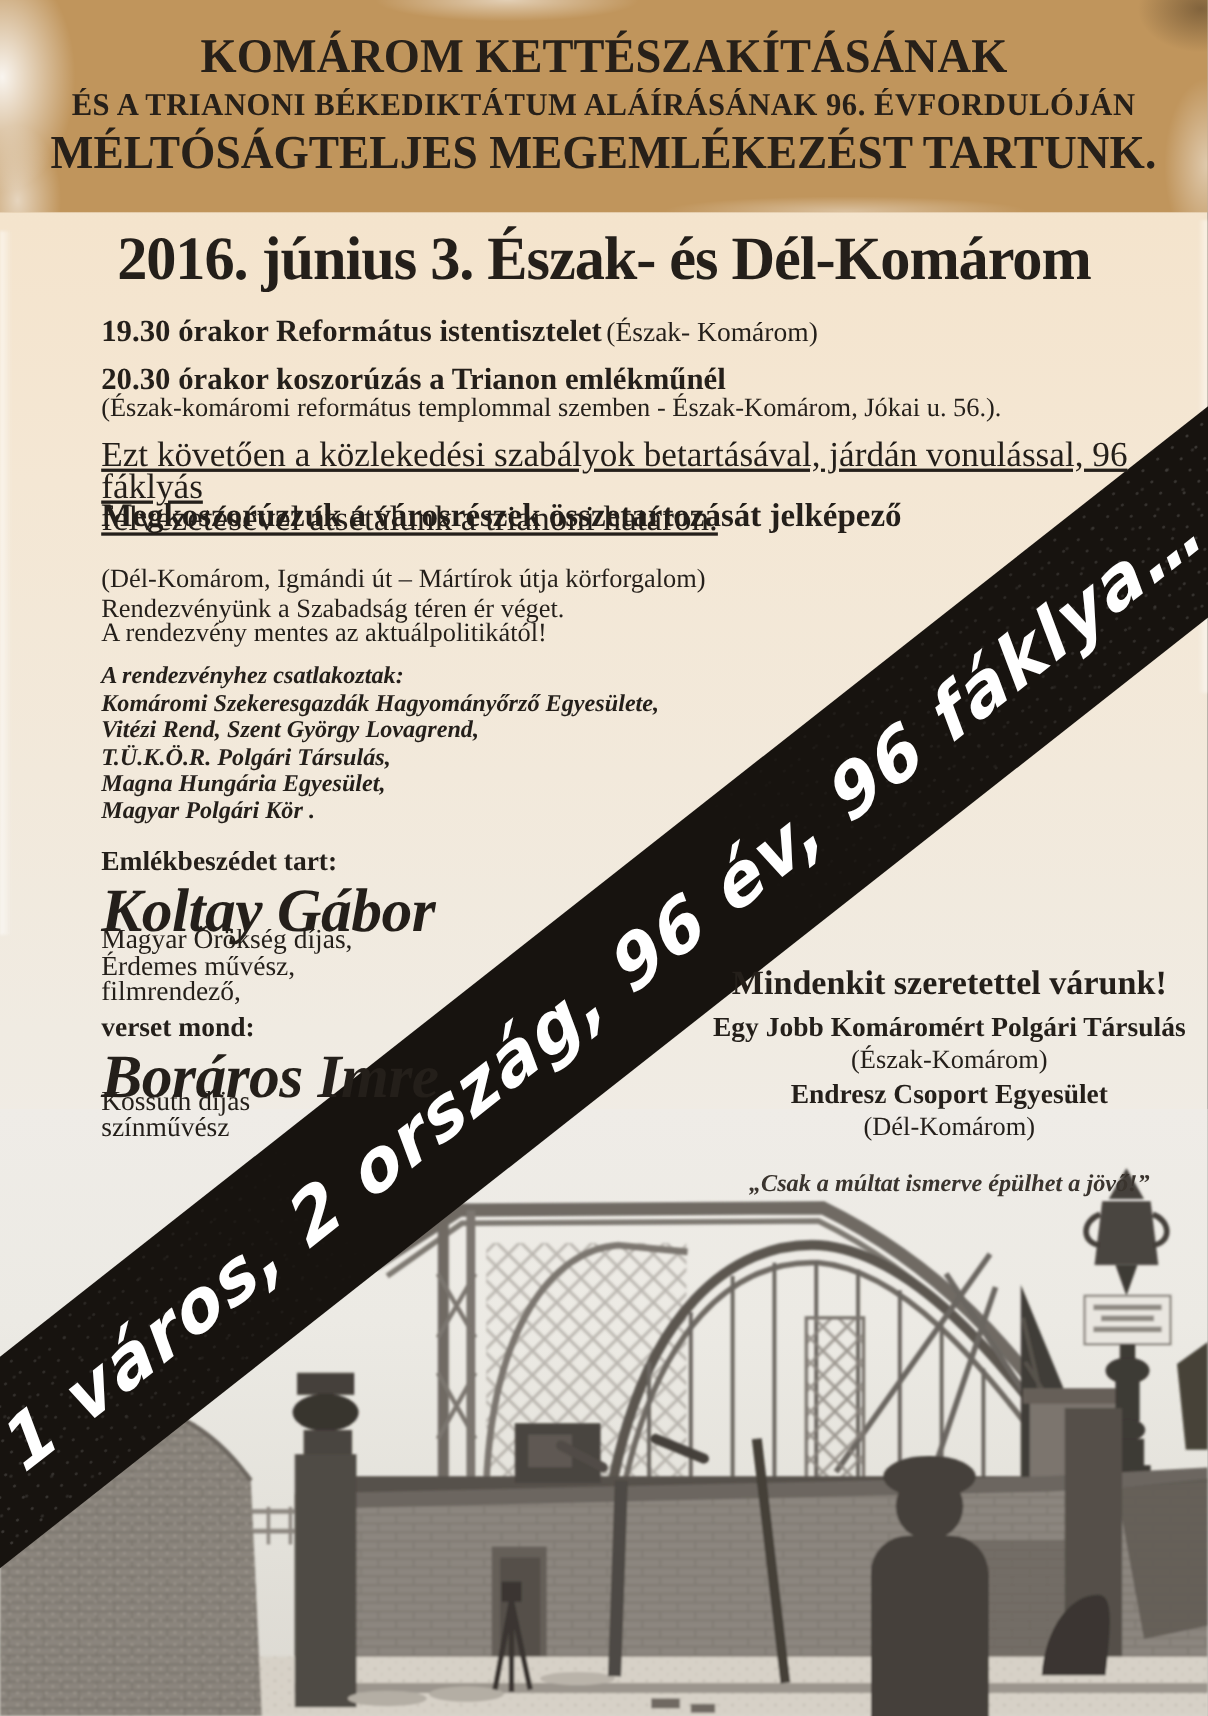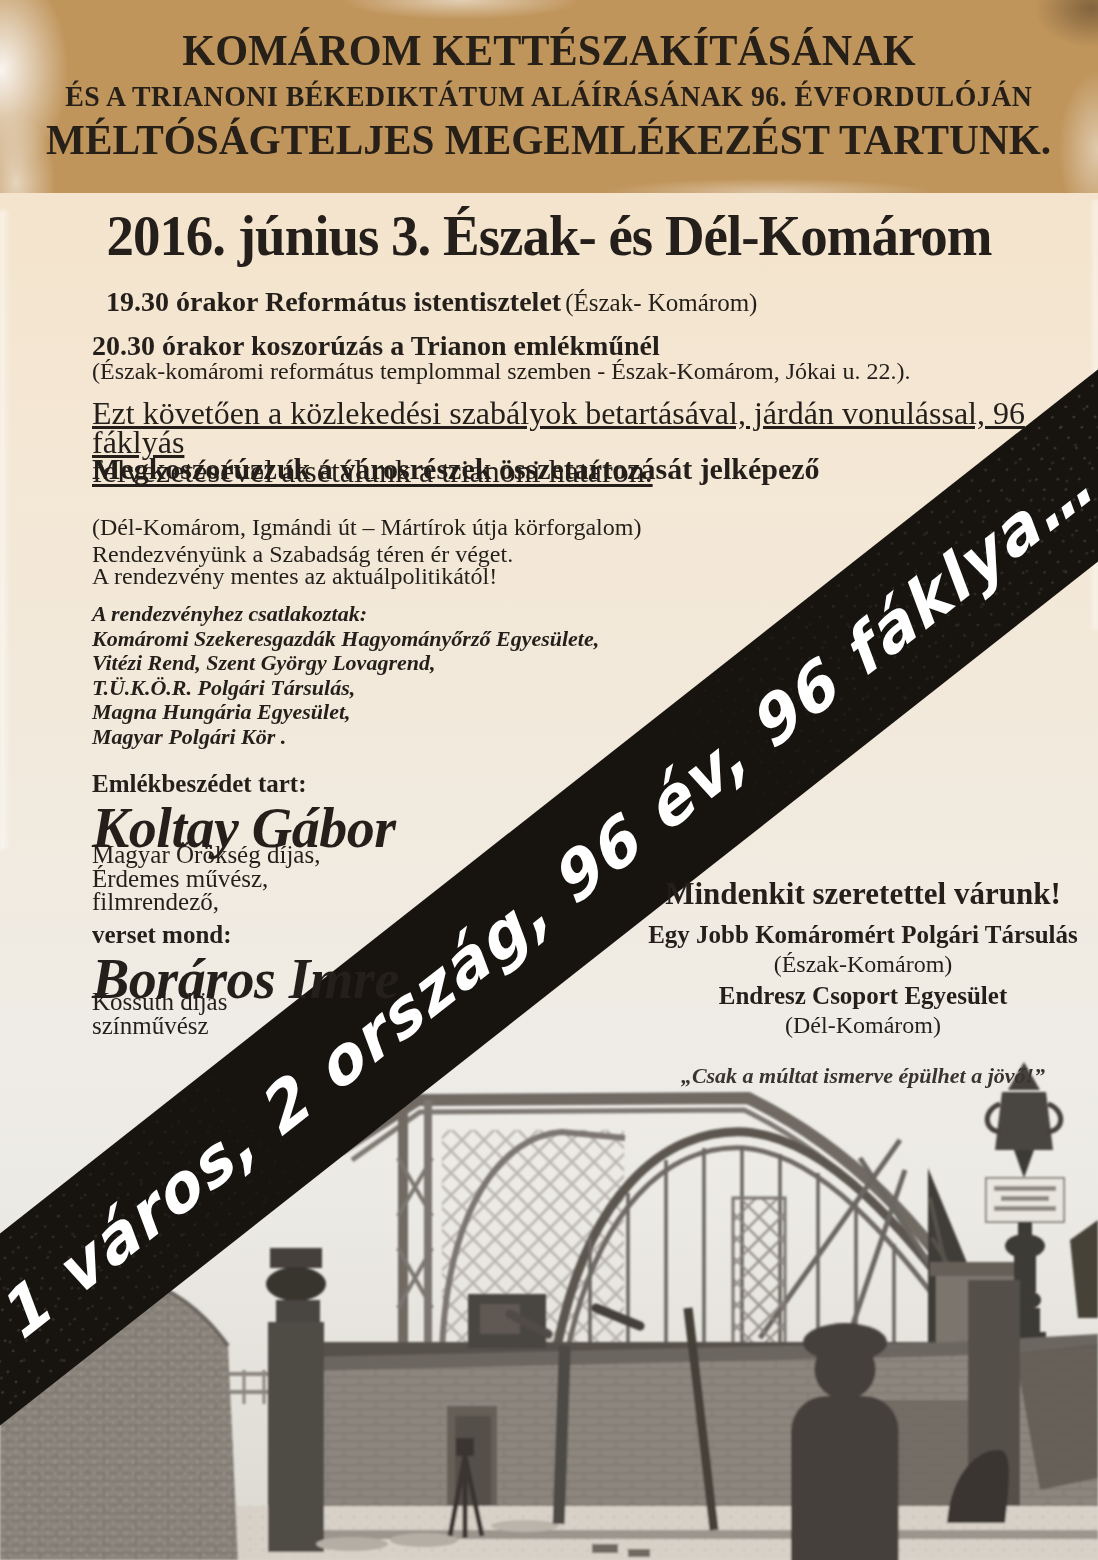--- a/index.html
+++ b/index.html
@@ -237,28 +237,28 @@
   </div>
 
   <div class="top-banner">
     <div class="tb-line tb-1">KOMÁROM KETTÉSZAKÍTÁSÁNAK</div>
     <div class="tb-line tb-2">ÉS A TRIANONI BÉKEDIKTÁTUM ALÁÍRÁSÁNAK 96. ÉVFORDULÓJÁN</div>
     <div class="tb-line tb-3">MÉLTÓSÁGTELJES MEGEMLÉKEZÉST TARTUNK.</div>
   </div>
 
   <div class="headline txt">2016. június 3. Észak- és Dél-Komárom</div>
 
-  <div class="blk txt" style="top:286px;margin-left:14px;">
+  <div class="blk txt" style="top:286px;">
     <span class="b28">19.30 órakor Református istentisztelet</span>
     <span class="r25">(Észak- Komárom)</span>
   </div>
   <div class="blk txt" style="top:330px;">
     <span class="b28">20.30 órakor koszorúzás a Trianon emlékműnél</span>
   </div>
-  <div class="blk txt note24" style="top:357px;">(Észak-komáromi református templommal szemben - Észak-Komárom, Jókai u. 22.).</div>
+  <div class="blk txt note24" style="top:357px;">(Észak-komáromi református templommal szemben - Észak-Komárom, Jókai u. 56.).</div>
 
   <div class="blk txt r24" style="top:399px;">
     <div>Ezt követően a közlekedési szabályok betartásával, járdán vonulással, 96 fáklyás</div>
     <div>felvezetésével átsétálunk a trianoni határon.</div>
   </div>
   <div class="blk txt b30" style="top:452px;">
     <div>Megkoszorúzzuk a városrészek összetartozását jelképező</div>
   </div>
   <div class="blk txt note24" style="top:513px;">(Dél-Komárom, Igmándi út – Mártírok útja körforgalom)</div>
   <div class="blk txt note24" style="top:540px;">Rendezvényünk a Szabadság téren ér véget.</div>

